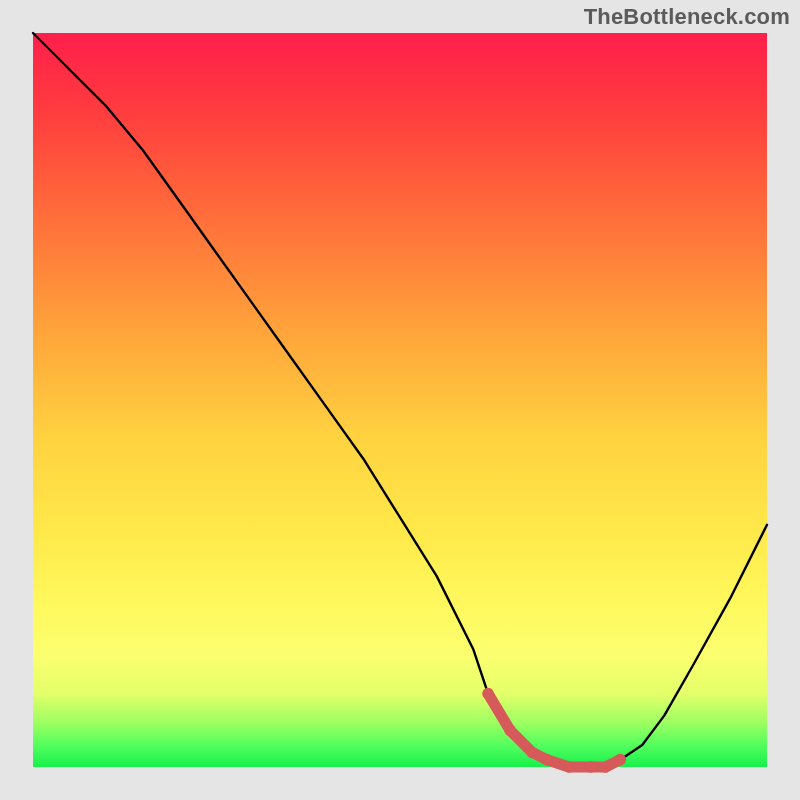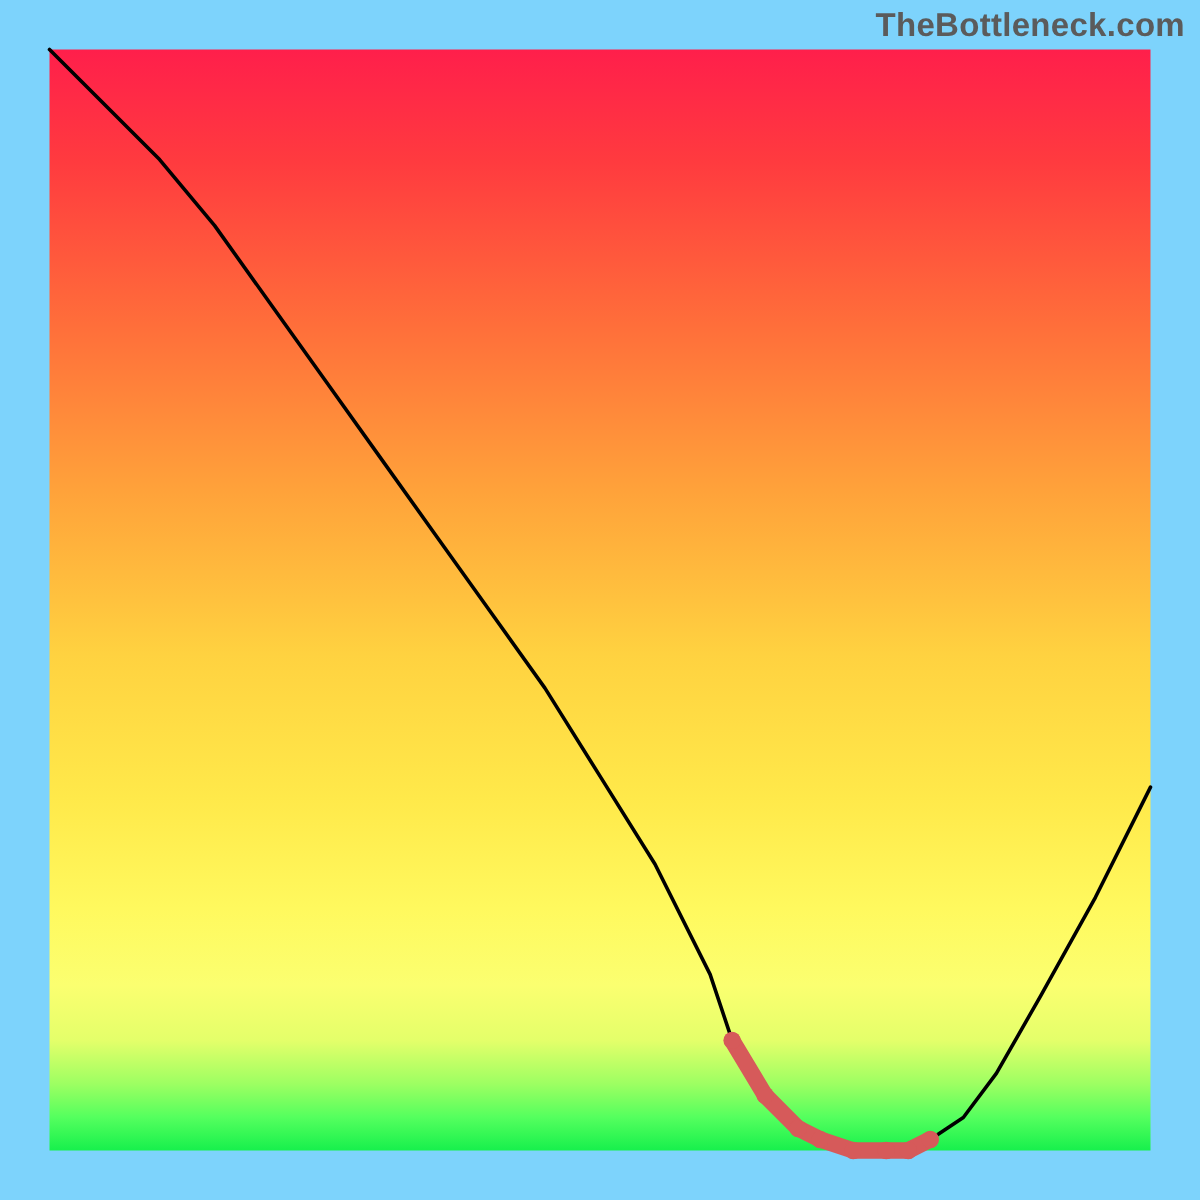--- a/index.html
+++ b/index.html
@@ -8,21 +8,21 @@
     width: 800px;
     height: 800px;
     background: #000;
     overflow: hidden;
     font-family: Arial, Helvetica, sans-serif;
   }
   .frame {
     position: relative;
     width: 800px;
     height: 800px;
-    background: #7dd3fc;
+    background: #e5e5e5;
   }
   .watermark {
     position: absolute;
     top: 4px;
     right: 10px;
     color: #5b5b5b;
     font-size: 22px;
     font-weight: 600;
     letter-spacing: 0.2px;
     z-index: 10;

